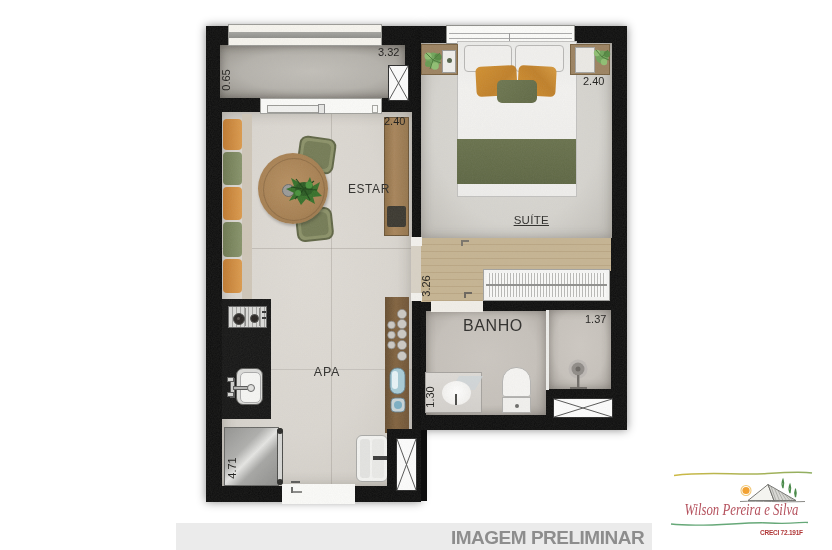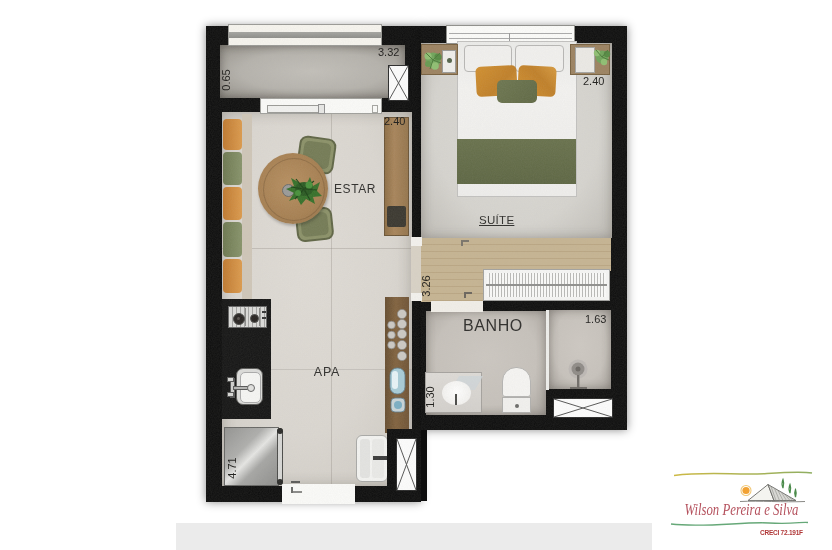--- a/index.html
+++ b/index.html
@@ -257,54 +257,55 @@
   <div class="a" style="left:461px;top:242px;width:2px;height:4px;background:#7a746a;"></div>
 
   <div class="a" style="left:464px;top:292px;width:8px;height:2px;background:#6a645c;"></div>
   <div class="a" style="left:464px;top:294px;width:2px;height:4px;background:#6a645c;"></div>
 
   <div class="a" style="left:411px;top:237px;width:11px;height:9px;background:#f4f2ee;"></div>
 
   <div class="a" style="left:411px;top:293px;width:11px;height:8px;background:#f4f2ee;"></div>
 
 
-  <div class="lbl" style="left:320px;top:182px;width:70px;text-align:center;font-size:12px;letter-spacing:.6px;">ESTAR</div>
-
-  <div class="lbl" style="left:479px;top:214px;width:70px;text-align:left;font-size:11.5px;letter-spacing:.3px;text-decoration:underline;">SUÍTE</div>
+  <div class="lbl" style="left:320px;top:182px;width:70px;text-align:right;font-size:12px;letter-spacing:.6px;">ESTAR</div>
+
+  <div class="lbl" style="left:479px;top:214px;width:70px;text-align:right;font-size:11.5px;letter-spacing:.3px;text-decoration:underline;">SUÍTE</div>
 
   <div class="lbl" style="left:292px;top:365px;width:70px;text-align:center;font-size:12.5px;letter-spacing:.8px;">APA</div>
 
   <div class="lbl" style="left:463px;top:317px;width:70px;font-size:16px;letter-spacing:.6px;">BANHO</div>
 
   <div class="dim" style="left:378px;top:46px;">3.32</div>
 
   <div class="dim rot" style="left:215px;top:74px;">0.65</div>
 
   <div class="dim" style="left:384px;top:115px;">2.40</div>
 
   <div class="dim" style="left:583px;top:75px;">2.40</div>
 
   <div class="dim rot" style="left:415px;top:280px;">3.26</div>
 
-  <div class="dim" style="left:585px;top:313px;">1.63</div>
+  <div class="dim" style="left:585px;top:313px;">1.37</div>
 
   <div class="dim rot" style="left:419px;top:391px;">1.30</div>
 
   <div class="dim rot" style="left:221px;top:462px;">4.71</div>
 
   <svg class="a" style="left:206px;top:24px;opacity:.13;pointer-events:none;clip-path:polygon(0 0,421px 0,421px 406px,215px 406px,215px 480px,0 480px);" width="421" height="480" viewBox="0 0 421 480">
     <filter id="nz">
         <feTurbulence type="fractalNoise" baseFrequency="0.9" numOctaves="2" stitchTiles="stitch"></feTurbulence>
         <feColorMatrix type="matrix" values="0 0 0 0 0.5  0 0 0 0 0.5  0 0 0 0 0.45  0 0 0 0.9 0"></feColorMatrix>
       </filter>
     <rect width="421" height="480" filter="url(#nz)"></rect>
   </svg>
 
   <div class="a" style="left:176px;top:523px;width:476px;height:27px;background:#ebebeb;"></div>
 
+  <div class="a" style="left:451px;top:527px;width:260px;color:#8d8d8d;font-size:19px;font-weight:bold;letter-spacing:-0.5px;font-family:'Liberation Sans',sans-serif;">IMAGEM PRELIMINAR</div>
 
   <svg class="a" style="left:664px;top:462px;" width="160" height="78" viewBox="0 0 160 78">
     <defs>
       <linearGradient id="wv" x1="0" y1="0" x2="1" y2="0">
         <stop offset="0" stop-color="#cdb945"></stop>
           <stop offset="1" stop-color="#8fae62"></stop>
       </linearGradient>
     </defs>
     <path d="M10 13.5 C 45 9, 75 13.5, 103 11.5 S 140 9.5, 148 11" fill="none" stroke="url(#wv)" stroke-width="1.5"></path>
     <circle cx="82" cy="28.5" r="3.6" fill="#f2a233"></circle>

